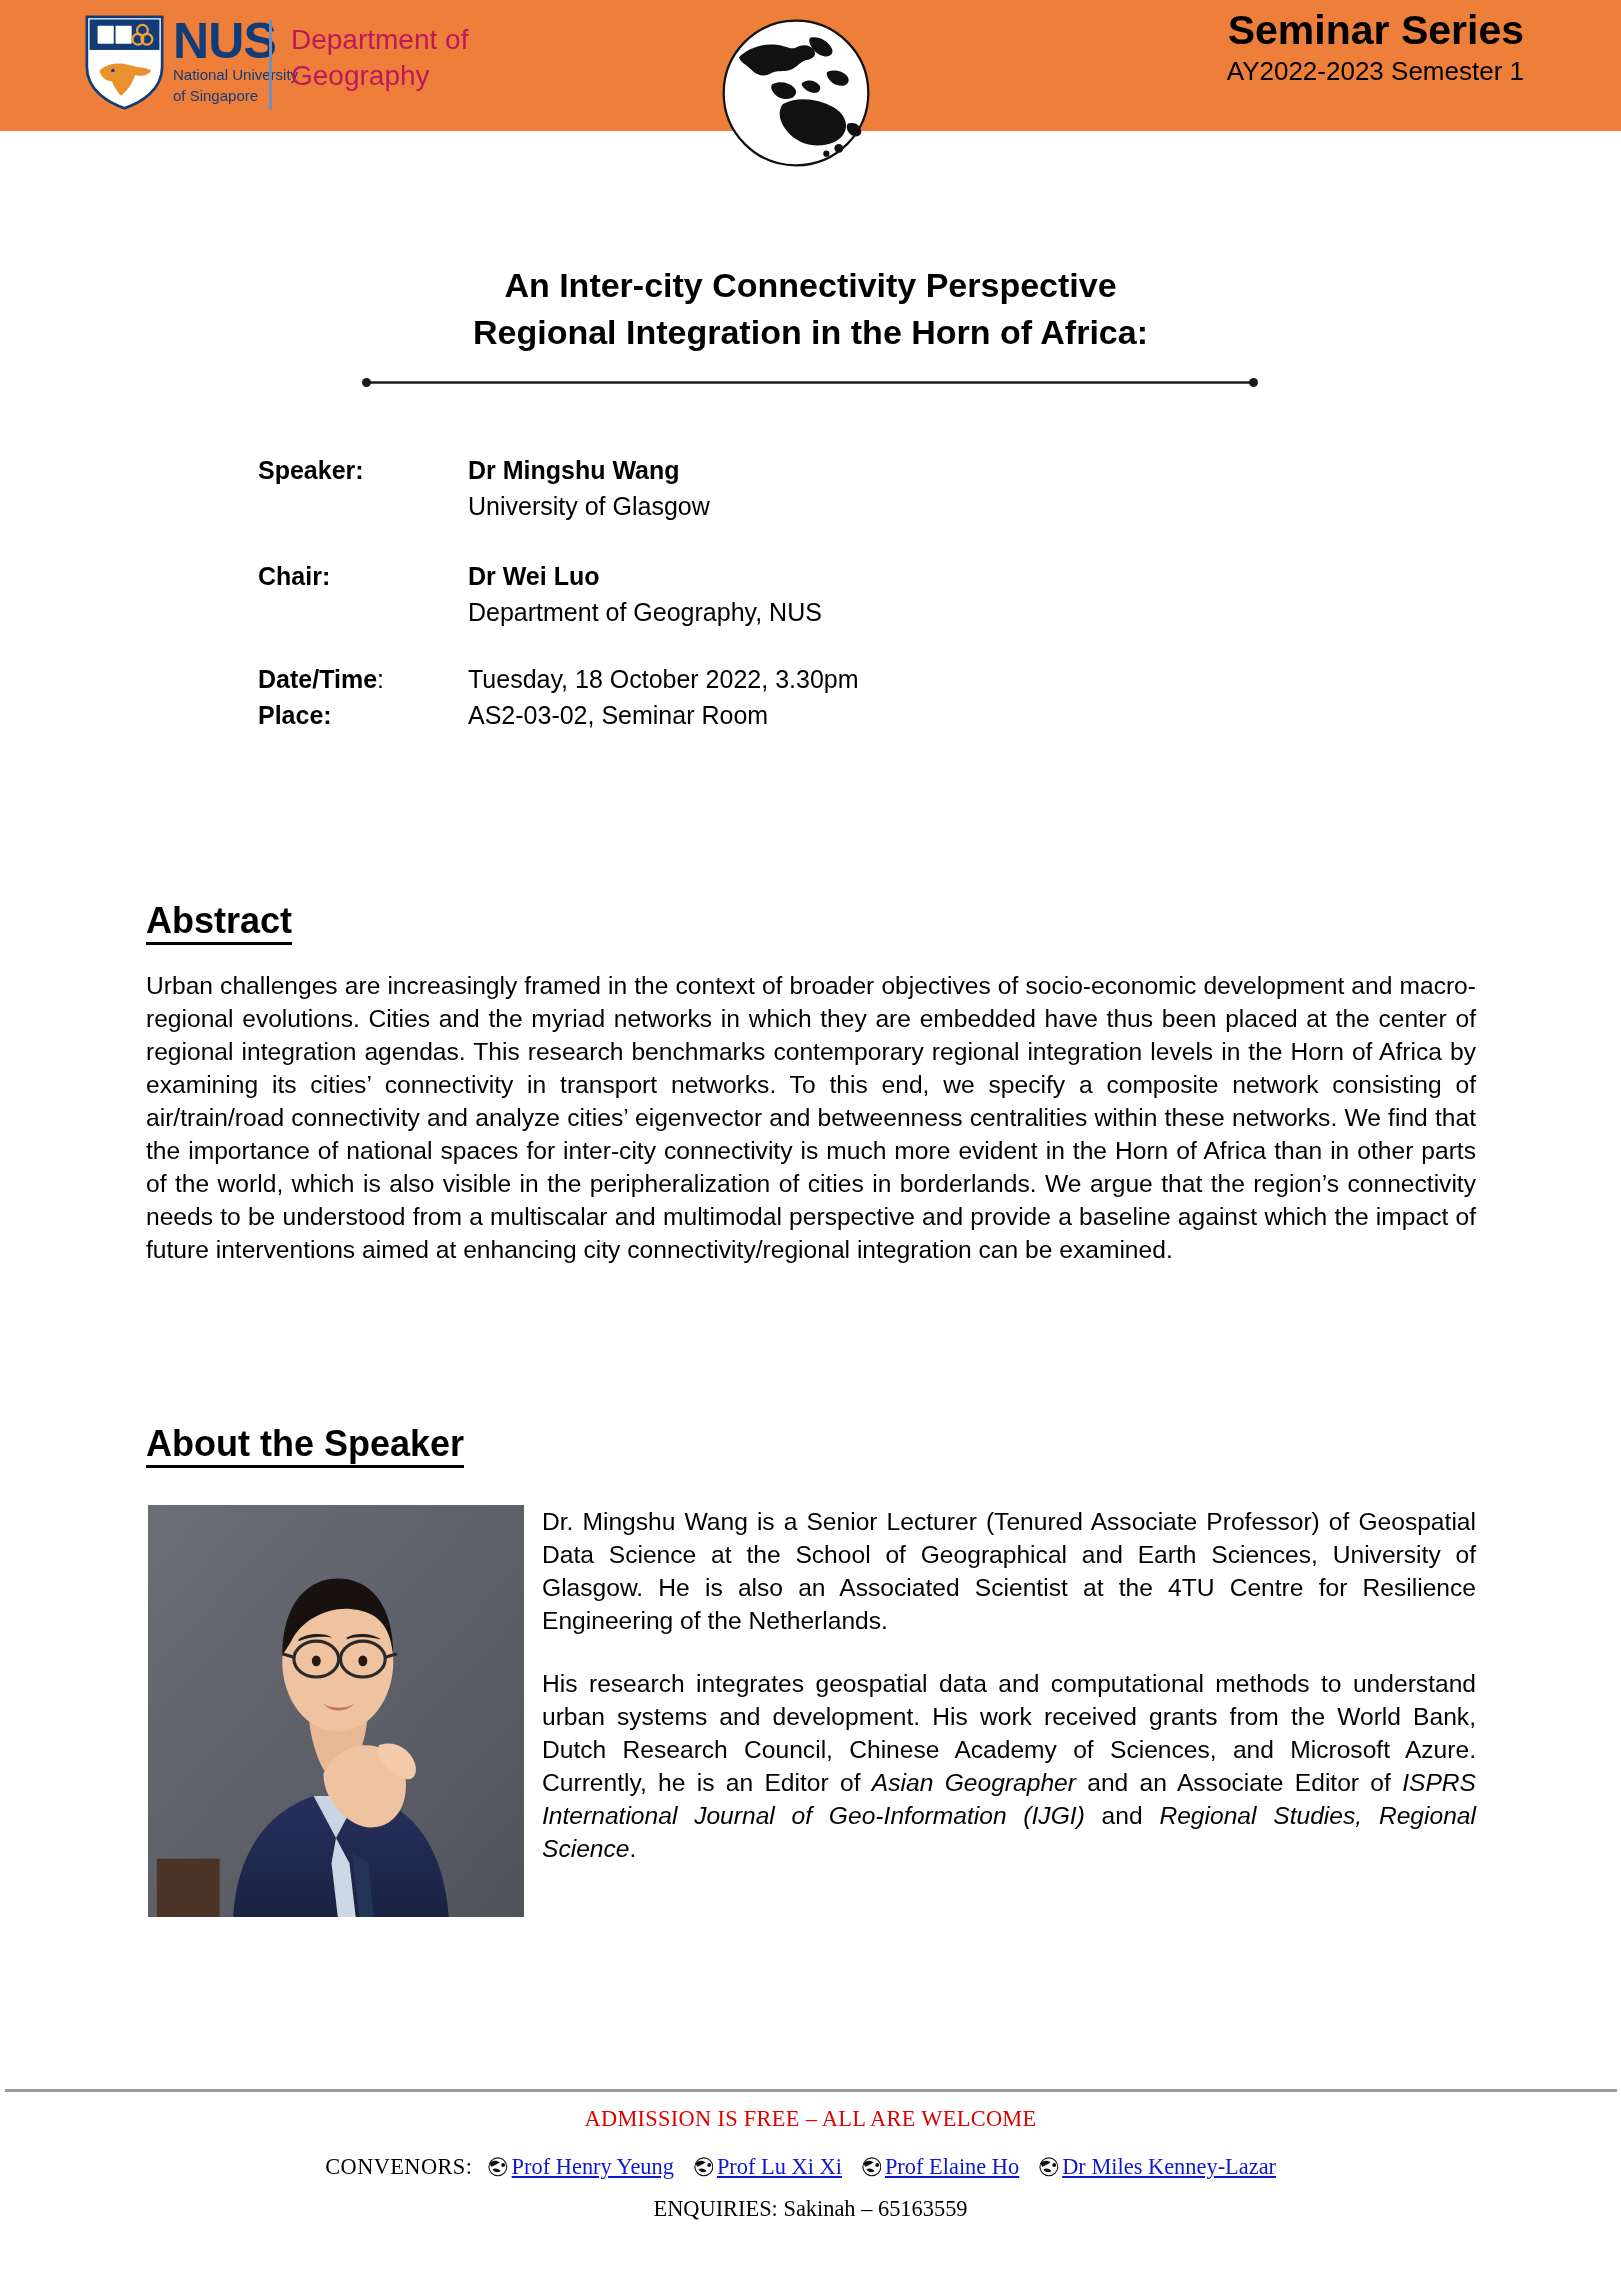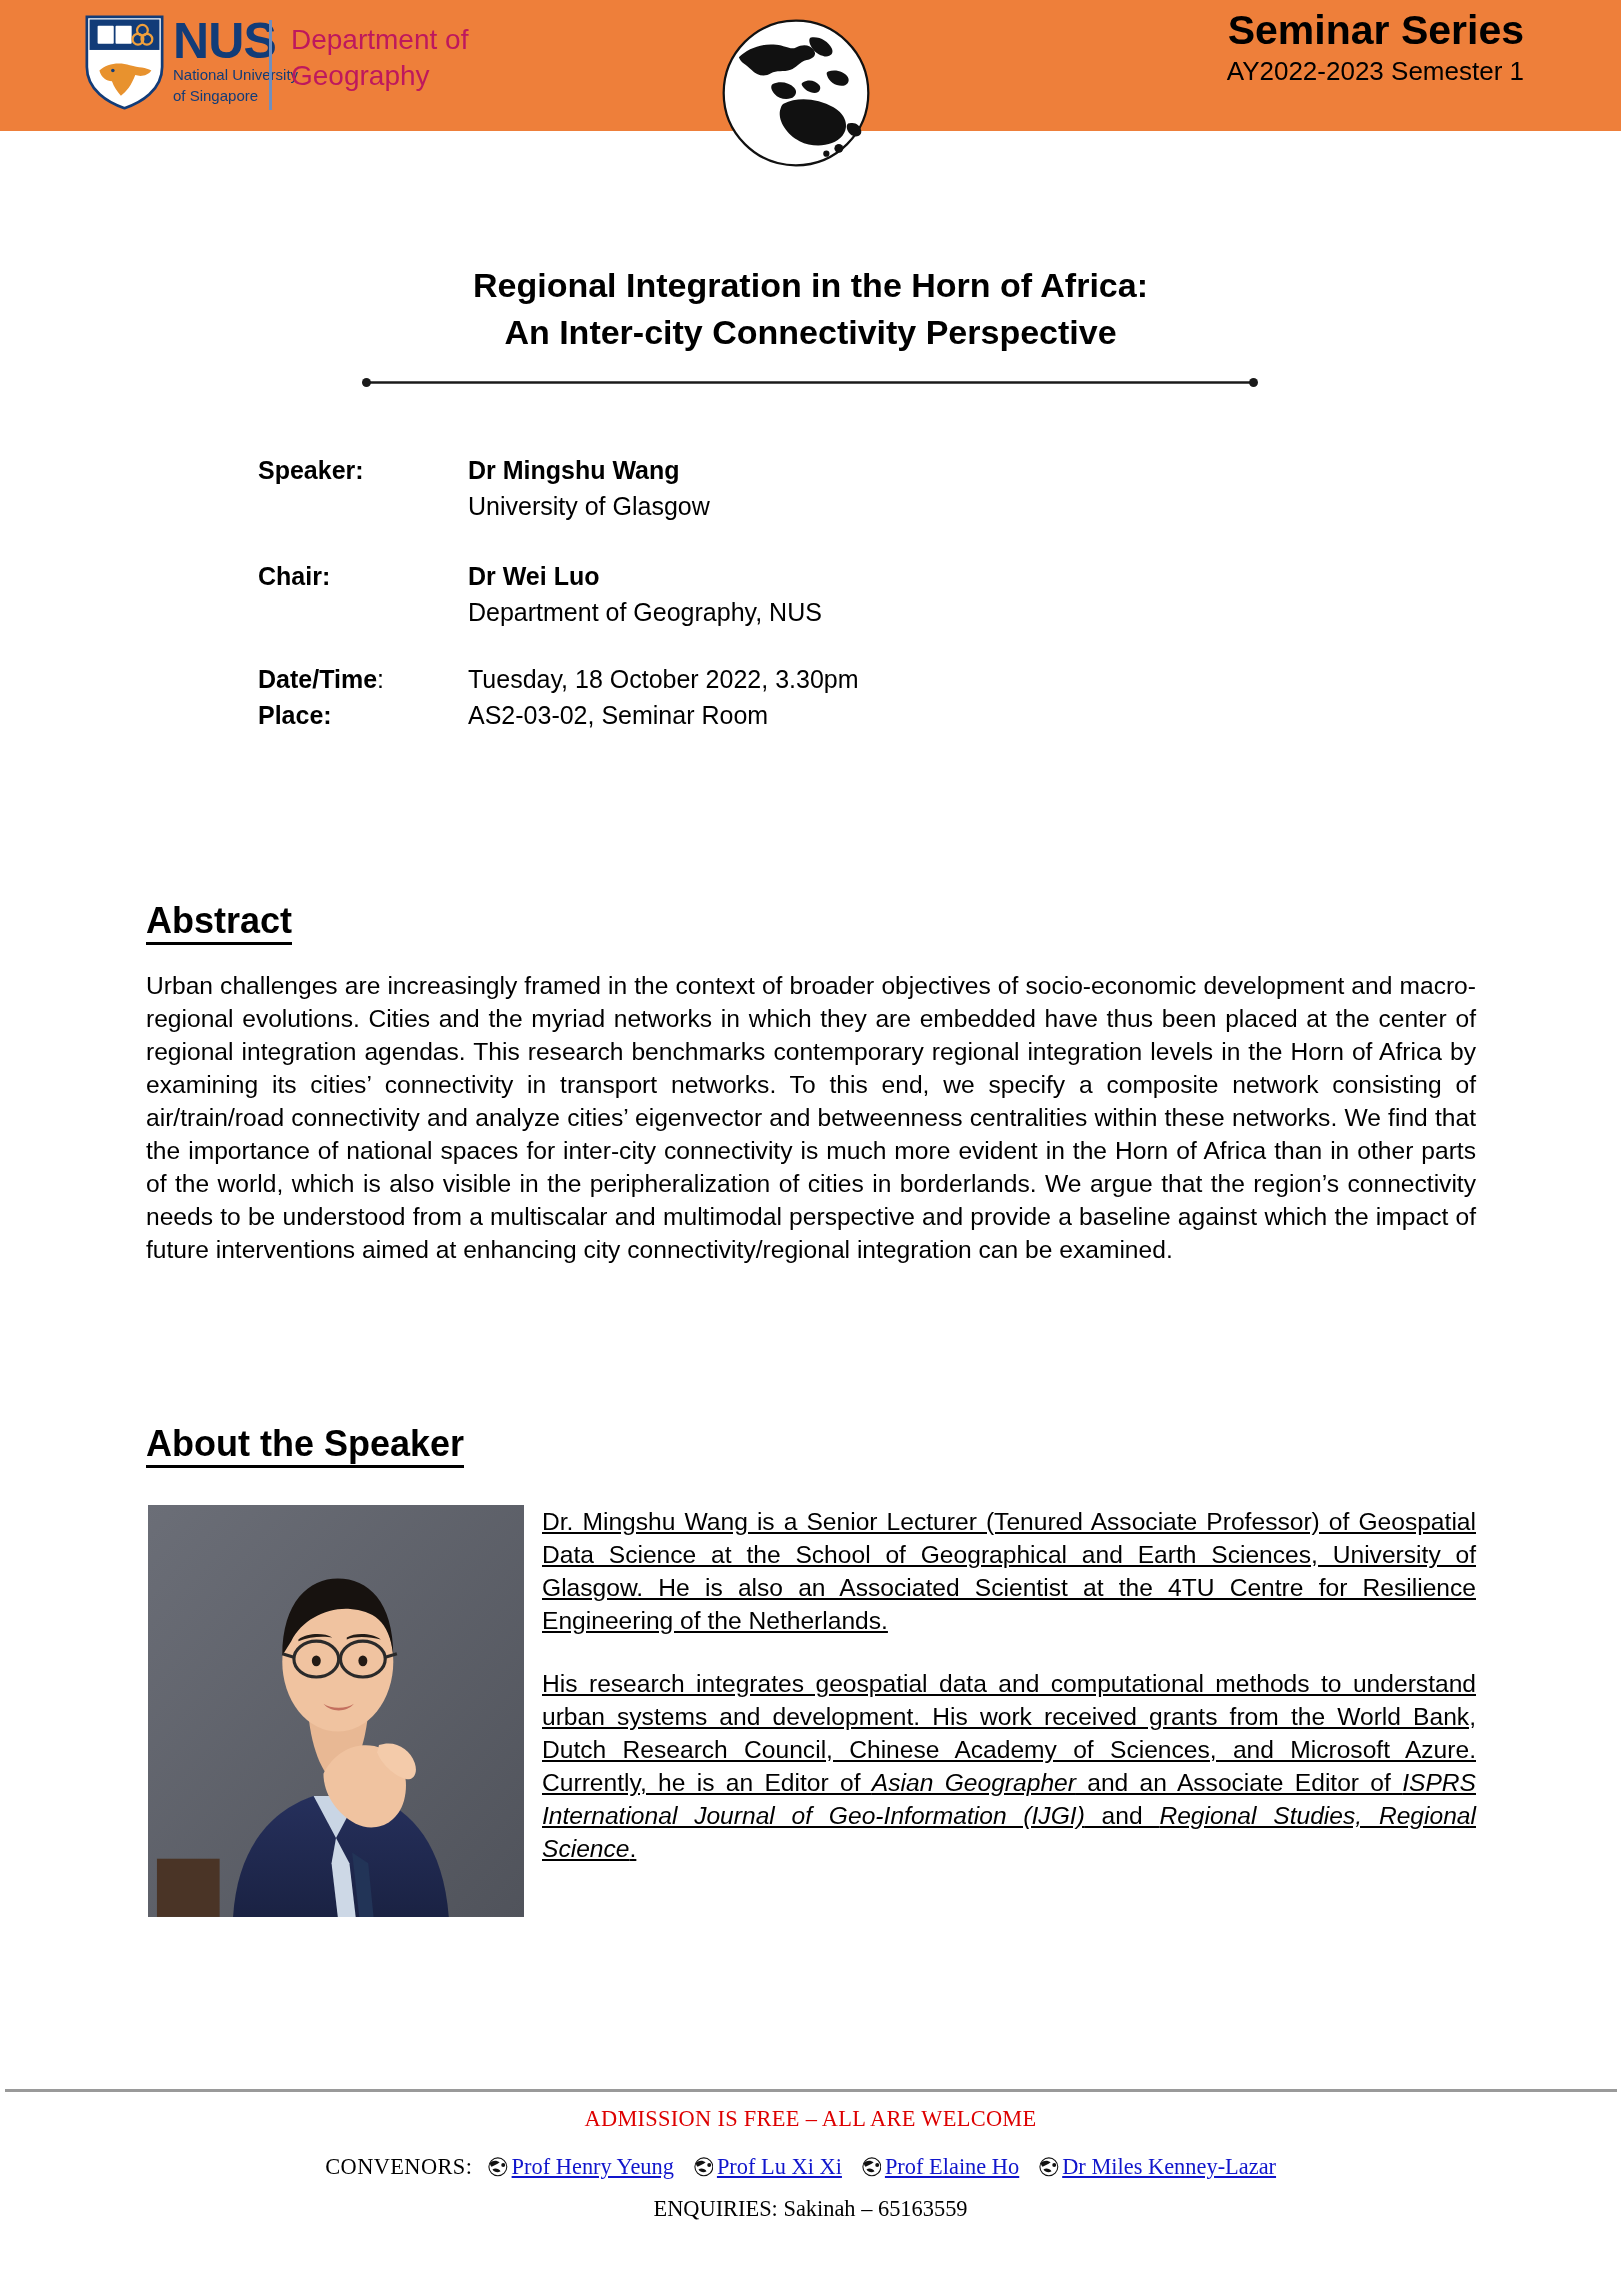--- a/index.html
+++ b/index.html
@@ -188,21 +188,21 @@
   .bio {
     position: absolute;
     top: 1505px;
     left: 542px;
     width: 934px;
     font-size: 24.6px;
     line-height: 33px;
     text-align: justify;
     text-justify: inter-word;
   }
-  .bio p { margin: 0 0 30px 0; text-decoration: underline; }
+  .bio p { margin: 0 0 30px 0; }
   .bio p:last-child { margin-bottom: 0; }
   .ital { font-style: italic; margin-top: 33px; }
 
   
   .footer-rule {
     position: absolute;
     top: 2089px;
     left: 4.5px;
     width: 1612px;
     height: 2.7px;
@@ -317,22 +317,22 @@
       </g>
     </svg>
   </div>
 
   <div class="seminar-block">
     <div class="seminar-title">Seminar Series</div>
     <div class="seminar-sub">AY2022-2023 Semester 1</div>
   </div>
 
   <div class="talk-title">
+    <div>An Inter-city Connectivity Perspective</div>
     <div>Regional Integration in the Horn of Africa:</div>
-    <div>An Inter-city Connectivity Perspective</div>
   </div>
 
   <div class="divider-line">
     <svg viewBox="0 0 1000 10" width="896" height="9" preserveAspectRatio="none">
       <line x1="5" y1="5" x2="995" y2="5" stroke="#1a1a1a" stroke-width="3"></line>
       <circle cx="5" cy="5" r="5" fill="#1a1a1a"></circle>
       <circle cx="995" cy="5" r="5" fill="#1a1a1a"></circle>
     </svg>
   </div>
 

